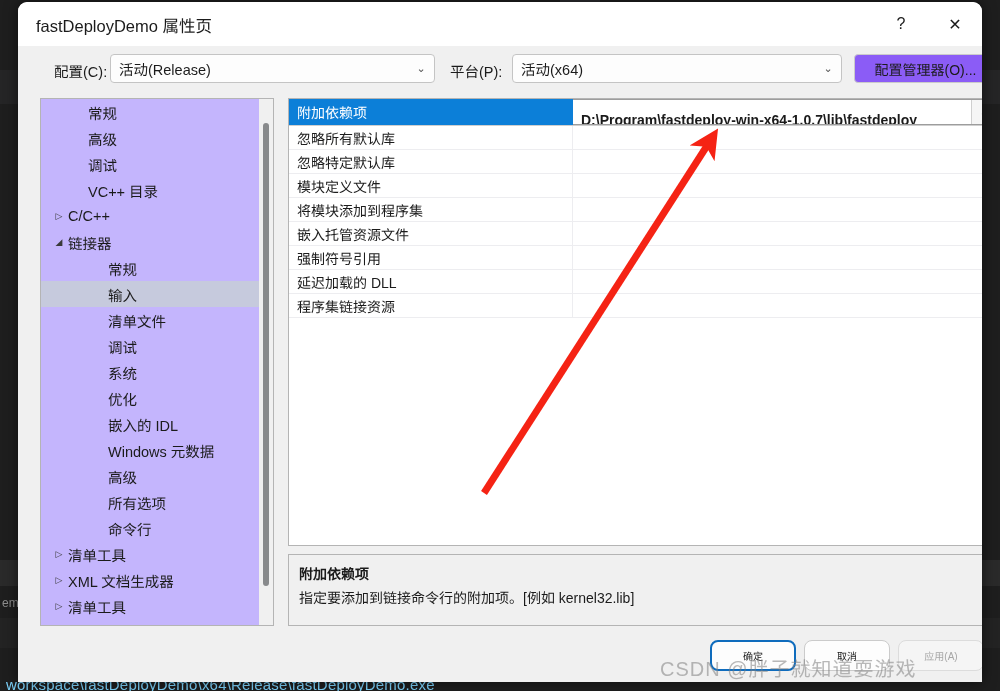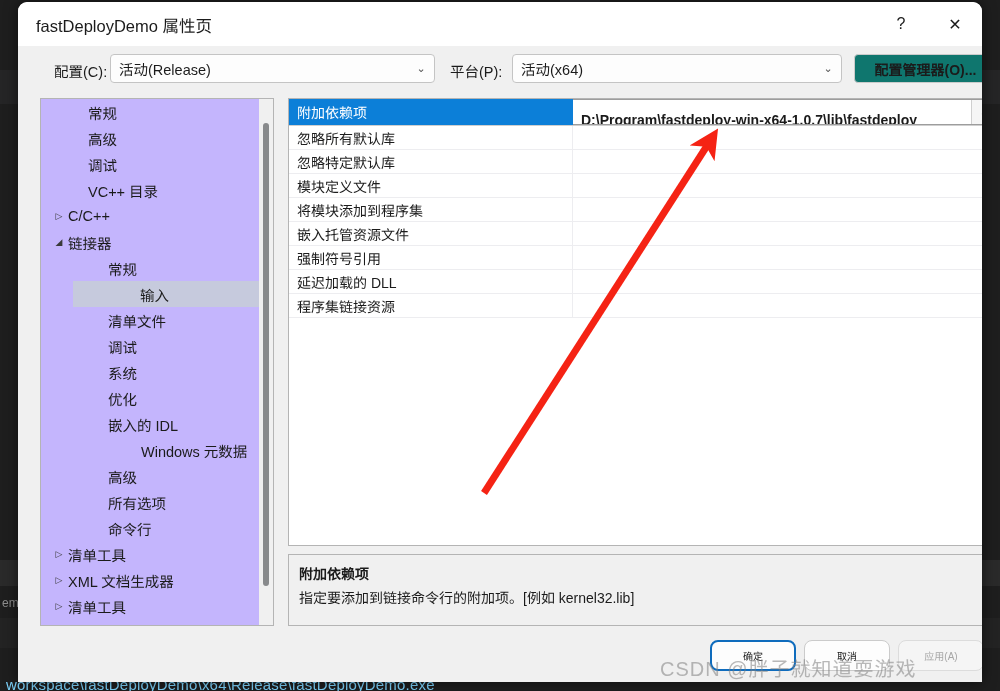--- a/index.html
+++ b/index.html
@@ -140,32 +140,31 @@
   #config-combo   { left: 92px;  width: 325px; }
   #platform-label { left: 432px; }
   #platform-combo { left: 494px; width: 330px; }
 
   #config-manager-button {
     position: absolute;
     left: 836px;
     top: 8px;
     width: 143px;
     height: 29px;
-    background: #0f766e;
+    background: #8b5cf6;
     border: 1px solid #cbcbcb;
     border-radius: 4px;
     box-sizing: border-box;
     font-size: 14px;
     color: #1b1b1b;
     display: flex;
     align-items: center;
     justify-content: center;
     cursor: default;
     white-space: nowrap;
-    font-weight: bold;
   }
 
   
   #tree-panel {
     position: absolute;
     left: 22px;
     top: 96px;
     width: 234px;
     height: 528px;
     background: #c4b5fd;
@@ -426,21 +425,21 @@
           <span class="tree-label">C/C++</span>
         </div>
         <div class="tree-item" style="padding-left: 10px;">
           <span class="tw">◢</span>
           <span class="tree-label">链接器</span>
         </div>
         <div class="tree-item" style="padding-left: 50px;">
           <span class="tw none">·</span>
           <span class="tree-label">常规</span>
         </div>
-        <div class="tree-item selected" style="padding-left: 50px; margin-left: 32px;">
+        <div class="tree-item selected" style="padding-left: 50px;">
           <span class="tw none">·</span>
           <span class="tree-label">输入</span>
         </div>
         <div class="tree-item" style="padding-left: 50px;">
           <span class="tw none">·</span>
           <span class="tree-label">清单文件</span>
         </div>
         <div class="tree-item" style="padding-left: 50px;">
           <span class="tw none">·</span>
           <span class="tree-label">调试</span>
@@ -450,21 +449,21 @@
           <span class="tree-label">系统</span>
         </div>
         <div class="tree-item" style="padding-left: 50px;">
           <span class="tw none">·</span>
           <span class="tree-label">优化</span>
         </div>
         <div class="tree-item" style="padding-left: 50px;">
           <span class="tw none">·</span>
           <span class="tree-label">嵌入的 IDL</span>
         </div>
-        <div class="tree-item" style="padding-left: 50px; gap: 33px;">
+        <div class="tree-item" style="padding-left: 50px;">
           <span class="tw none">·</span>
           <span class="tree-label">Windows 元数据</span>
         </div>
         <div class="tree-item" style="padding-left: 50px;">
           <span class="tw none">·</span>
           <span class="tree-label">高级</span>
         </div>
         <div class="tree-item" style="padding-left: 50px;">
           <span class="tw none">·</span>
           <span class="tree-label">所有选项</span>

